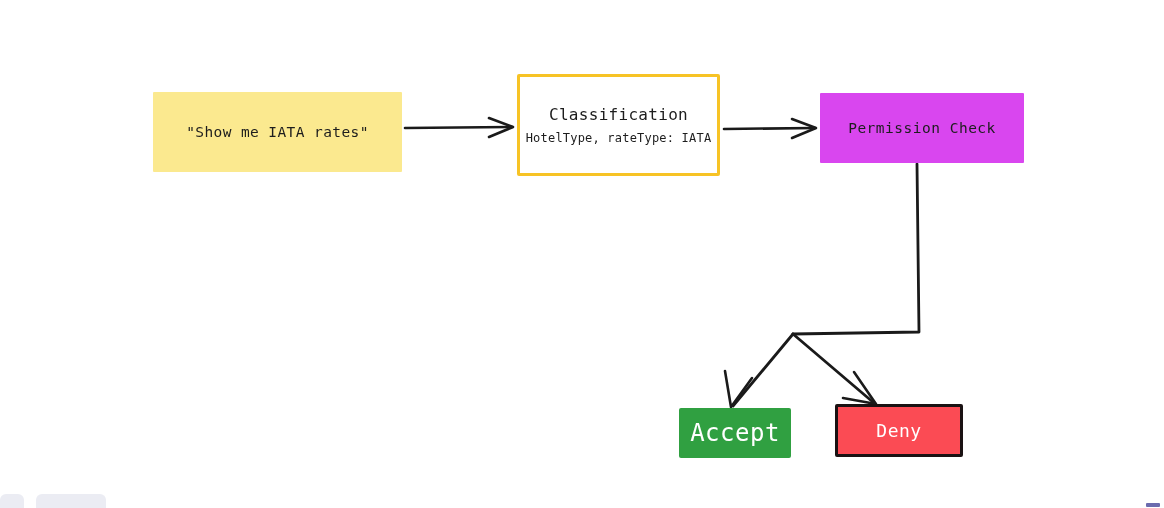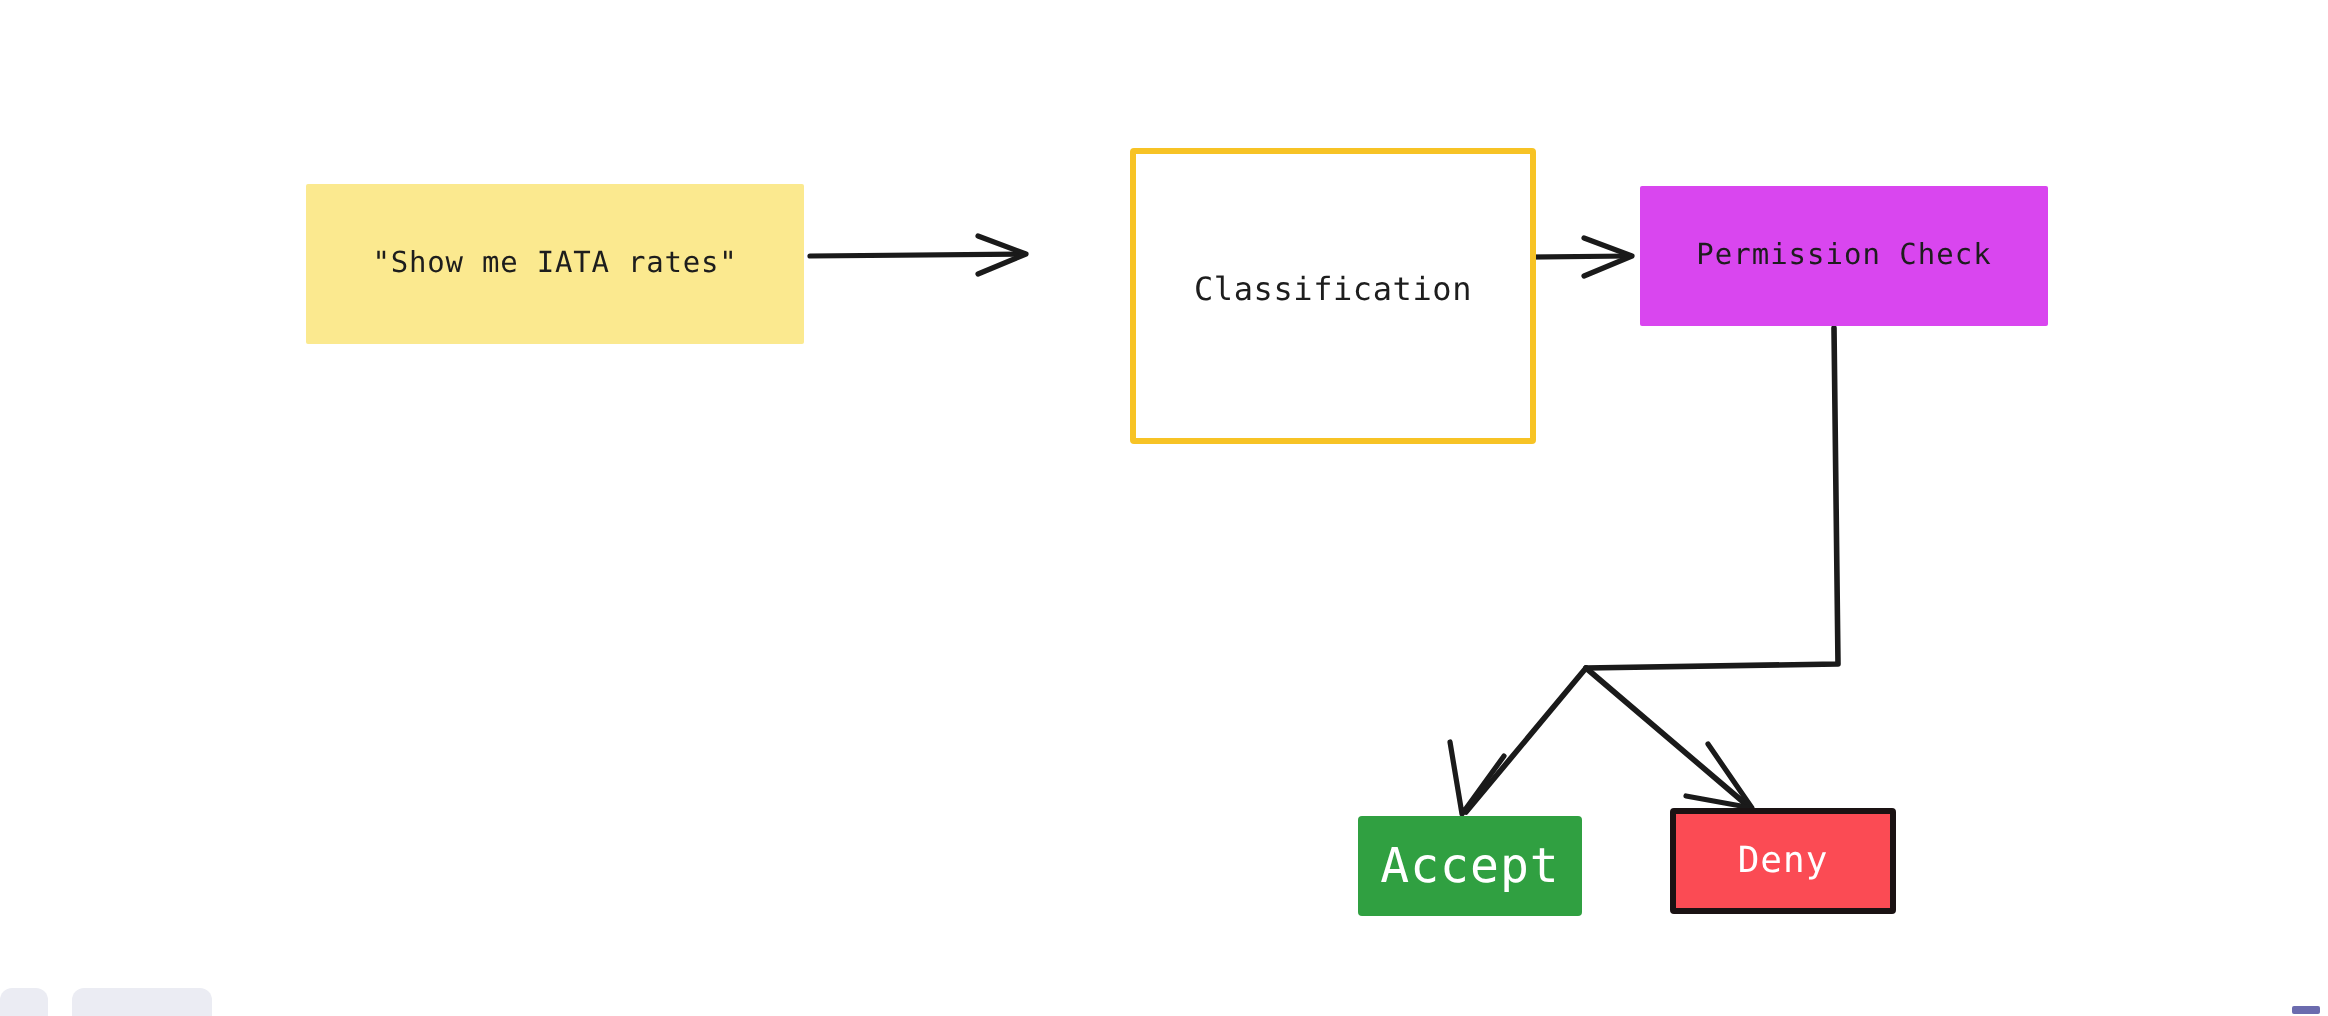--- a/index.html
+++ b/index.html
@@ -42,25 +42,24 @@
   #node-query .node-title {
     font-size: 14.5px;
     color: #1d1d1d;
     letter-spacing: 0.4px;
   }
   
   #node-classification {
     left: 517px;
     top: 74px;
     width: 203px;
-    height: 148px;
+    height: 102px;
     background: #ffffff;
     border: 3px solid #F7C325;
     border-radius: 2px;
-    margin-left: 48px;
   }
   #node-classification .node-title {
     font-size: 16px;
     color: #1d1d1d;
     letter-spacing: 0.3px;
     margin-bottom: 7px;
   }
   #node-classification .node-sub {
     font-size: 12px;
     color: #1d1d1d;
@@ -91,21 +90,21 @@
   }
   #node-accept .node-title {
     font-size: 24px;
     color: #ffffff;
     letter-spacing: 0.5px;
   }
   
   #node-deny {
     left: 835px;
     top: 404px;
-    width: 113px;
+    width: 128px;
     height: 53px;
     background: #FB4B54;
     border: 3px solid #1A1213;
     border-radius: 2px;
     box-sizing: border-box;
   }
   #node-deny .node-title {
     font-size: 18px;
     color: #ffffff;
     letter-spacing: 0.5px;
@@ -150,20 +149,21 @@
     <path d="M843 398 L876 404 L854 372" stroke="#1A1A1A" stroke-width="2.6" fill="none" stroke-linecap="round" stroke-linejoin="round"></path>
   </g>
 </svg>
 
 <div class="node" id="node-query">
   <div class="node-title">"Show me IATA rates"</div>
 </div>
 
 <div class="node" id="node-classification">
   <div class="node-title">Classification</div>
+  <div class="node-sub">HotelType, rateType: IATA</div>
 </div>
 
 <div class="node" id="node-permission">
   <div class="node-title">Permission Check</div>
 </div>
 
 <div class="node" id="node-accept">
   <div class="node-title">Accept</div>
 </div>
 

